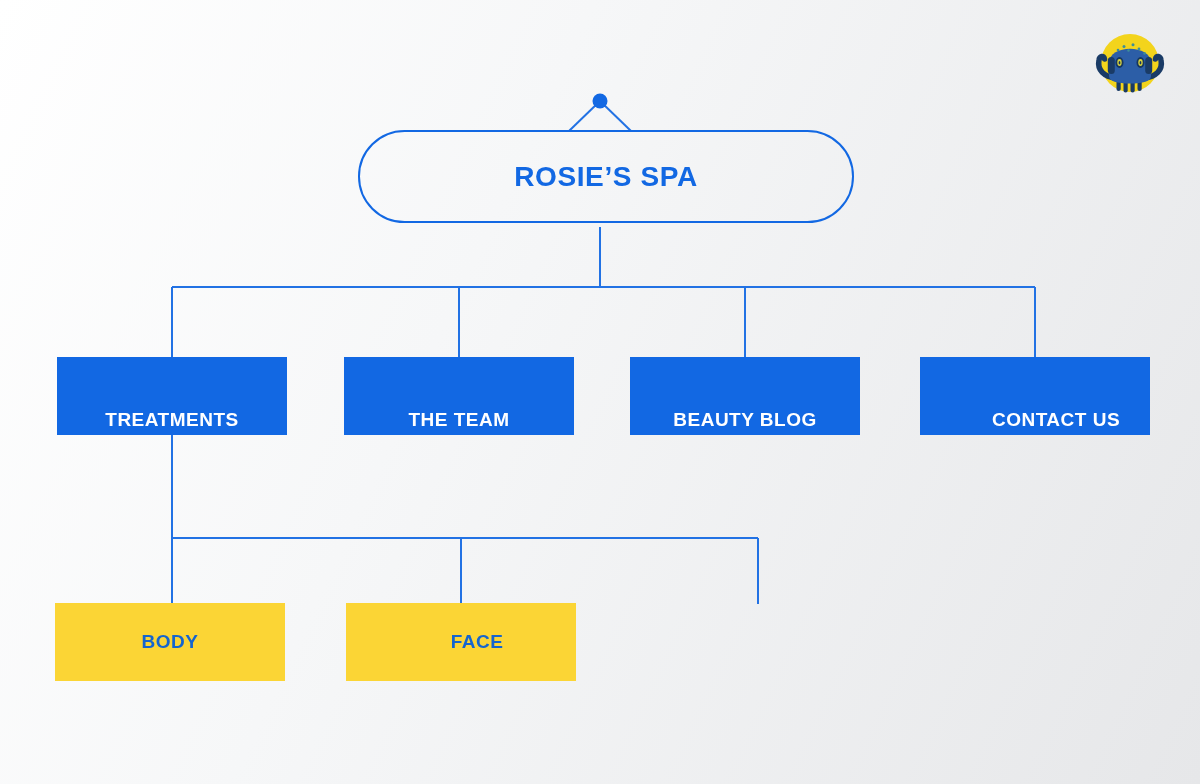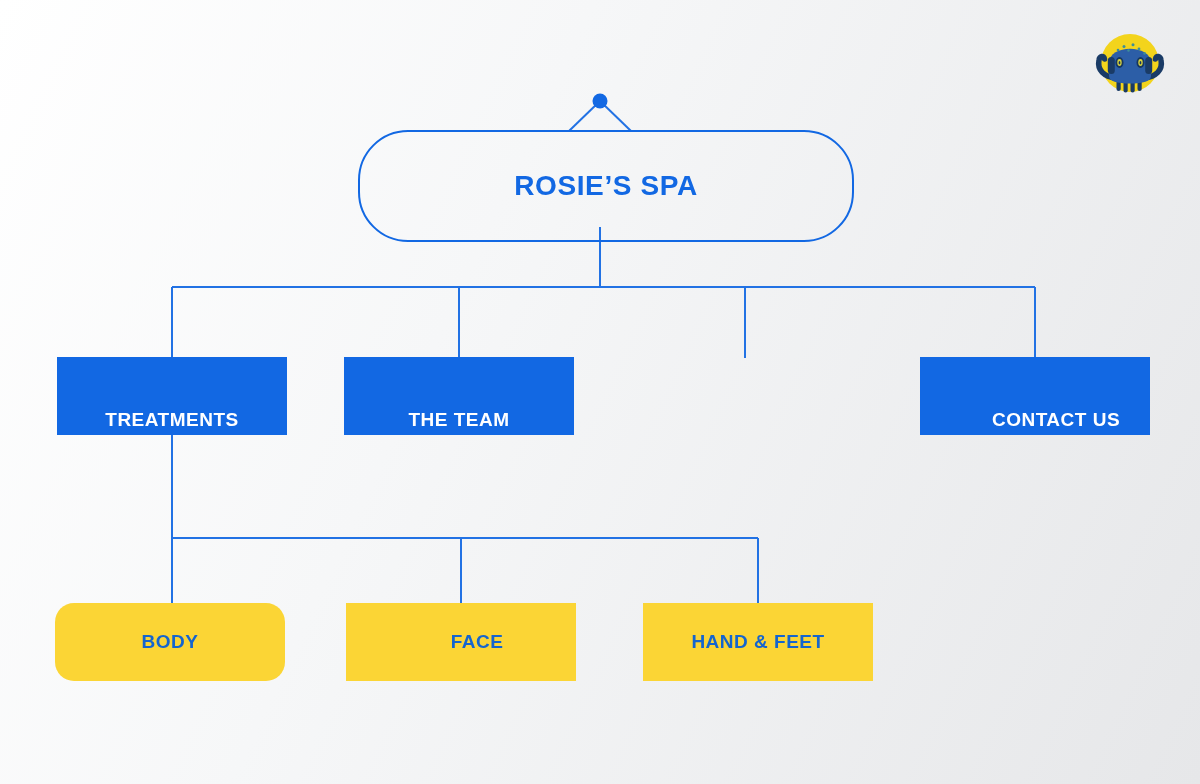--- a/index.html
+++ b/index.html
@@ -21,21 +21,21 @@
     width: 1200px;
     height: 784px;
     pointer-events: none;
   }
   
   .root-node {
     position: absolute;
     left: 358px;
     top: 130px;
     width: 496px;
-    height: 112px;
+    height: 93px;
     border: 2px solid var(--node-blue, #1268e3);
     border-radius: 50px;
     box-sizing: border-box;
     display: flex;
     align-items: center;
     justify-content: center;
     background: transparent;
   }
   .root-node .label {
     color: var(--node-blue, #1268e3);
@@ -62,21 +62,21 @@
   .node.blue { background: var(--node-blue, #1268e3); }
   .node.blue .label { color: var(--text-on-blue, #ffffff); margin-top: 48px; }
   .node.yellow { background: var(--node-yellow, #fbd535); }
   .node.yellow .label { color: var(--text-on-yellow, #1465cf); }
 
   .n-treatments { left: 57px;  top: 357px; }
   .n-theteam    { left: 344px; top: 357px; }
   .n-beautyblog { left: 630px; top: 357px; }
   .n-contactus  { left: 920px; top: 357px; padding-left: 42px; }
 
-  .n-body      { left: 55px;  top: 603px; border-radius: 19px; }
+  .n-body      { left: 55px;  top: 603px; }
   .n-face      { left: 346px; top: 603px; padding-left: 32px; }
   .n-handfeet  { left: 643px; top: 603px; }
 
   
   .logo {
     position: absolute;
     left: 1092px;
     top: 32px;
     width: 76px;
     height: 64px;
@@ -113,32 +113,32 @@
   <div class="root-node">
     <span class="label">ROSIE’S SPA</span>
   </div>
 
   <div class="node blue n-treatments">
     <span class="label">TREATMENTS</span>
   </div>
   <div class="node blue n-theteam">
     <span class="label">THE TEAM</span>
   </div>
+  <div class="node blue n-beautyblog">
+    <span class="label">BEAUTY BLOG</span>
+  </div>
   <div class="node blue n-contactus">
     <span class="label">CONTACT US</span>
   </div>
 
   <div class="node yellow n-body">
     <span class="label">BODY</span>
   </div>
   <div class="node yellow n-face">
     <span class="label">FACE</span>
-  </div>
-  <div class="node yellow n-handfeet">
-    <span class="label">HAND &amp; FEET</span>
   </div>
 
   <svg class="logo" viewBox="0 0 76 64" xmlns="http://www.w3.org/2000/svg">
     <circle cx="38" cy="31" r="29" fill="#f3d41c"></circle>
 
     <path d="M24 46 C 12 45 5 38 7 28 C 7.6 24 12 23 12.5 27" stroke="#1a3b66" stroke-width="5.5" stroke-linecap="round" fill="none"></path>
     <path d="M52 46 C 64 45 71 38 69 28 C 68.4 24 64 23 63.5 27" stroke="#1a3b66" stroke-width="5.5" stroke-linecap="round" fill="none"></path>
 
     <rect x="24.5" y="48" width="4.2" height="11" rx="2.1" fill="#1a3b66"></rect>
     <rect x="31.5" y="49" width="4.2" height="11.5" rx="2.1" fill="#1a3b66"></rect>

